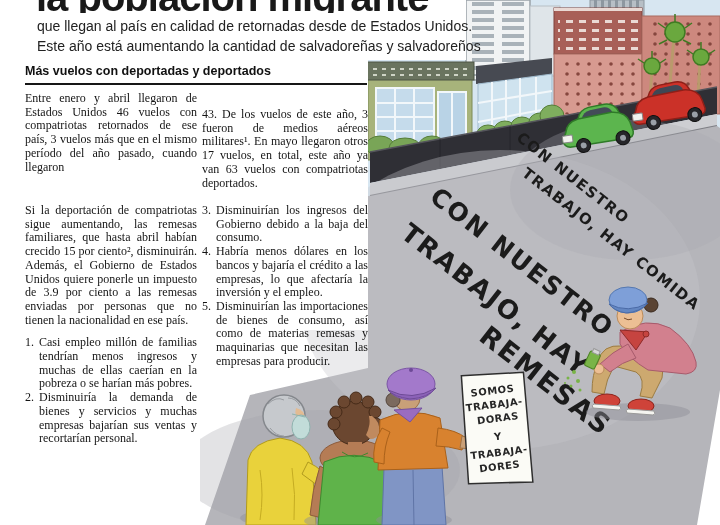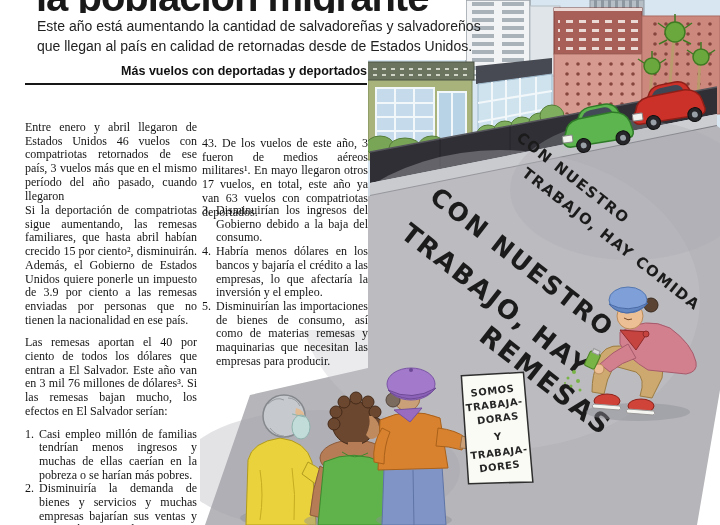--- a/index.html
+++ b/index.html
@@ -7,26 +7,26 @@
         font-family:"Liberation Serif",serif;color:#1a1a1a;}
   
   .title-clip{position:absolute;left:36px;top:0;width:540px;height:13px;overflow:hidden;}
   .title-clip .t{display:block;margin-top:-23px;font-family:"Liberation Sans",sans-serif;
         font-weight:700;font-size:40px;line-height:40px;letter-spacing:-1px;color:#191919;white-space:nowrap;}
   .intro{position:absolute;left:37px;top:17px;width:445px;font-family:"Liberation Sans",sans-serif;
         font-size:14px;line-height:19.5px;color:#222;}
   
   .shead{position:absolute;left:25px;width:342px;font-family:"Liberation Sans",sans-serif;
         font-weight:700;font-size:12.5px;line-height:14px;color:#111;
-        border-bottom:2px solid #161616;padding-bottom:5px;text-align:right;}
+        border-bottom:2px solid #161616;padding-bottom:5px;}
   
   .bodycol{position:absolute;font-size:12px;line-height:13.7px;text-align:justify;
         hyphens:auto;-webkit-hyphens:auto;color:#141414;}
   .bodycol p{margin:0 0 9px 0;}
-  .bodycol p:last-child{margin-bottom:0;margin-top:29px;}
+  .bodycol p:last-child{margin-bottom:0;}
   .li{display:flex;margin:0;}
   .li .num{flex:0 0 14px;}
   .li .litext{flex:1;text-align:justify;hyphens:auto;-webkit-hyphens:auto;}
   .svgwrap{position:absolute;left:200px;top:0;width:520px;height:525px;}
   svg text{font-family:"DejaVu Sans",sans-serif;}
 </style>
 </head>
 <body>
 
 <div class="page">
@@ -264,35 +264,34 @@
       <ellipse cx="428" cy="300" rx="19" ry="13" fill="#7e9fd8" stroke="#5578b0"></ellipse>
       <path d="M409,304 Q428,314 448,303 Q440,312 426,313 Q414,311 409,304 Z" fill="#6487c2" stroke="#4a6aa6"></path>
     </g>
   </svg>
   </div>
 
   <div class="title-clip">
     <span class="t">la población migrante</span>
   </div>
   <div class="intro">
+    <div>que llegan al país en calidad de retornadas desde de Estados Unidos.</div>
     <div>Este año está aumentando la cantidad de salvadoreñas y salvadoreños</div>
-    <div>que llegan al país en calidad de retornadas desde de Estados Unidos.</div>
   </div>
 
   <div class="shead" style="top:64px;">Más vuelos con deportadas y deportados</div>
   <div class="bodycol" style="left:25px;top:92px;width:172px;">
     <p>Entre enero y abril llegaron de Estados Unidos 46 vuelos con compatriotas retornados de ese país, 3 vuelos más que en el mismo período del año pasado, cuando llegaron</p>
   </div>
   <div class="bodycol" style="left:202px;top:108px;width:166px;">
     <p>43. De los vuelos de este año, 3 fueron de medios aéreos militares¹. En mayo llegaron otros 17 vuelos, en total, este año ya van 63 vuelos con compatriotas deportados.</p>
   </div>
 
   <div class="bodycol" style="left:25px;top:204px;width:172px;">
     <p>Si la deportación de compatriotas sigue aumentando, las remesas familiares, que hasta abril habían crecido 15 por ciento², disminuirán. Además, el Gobierno de Estados Unidos quiere ponerle un impuesto de 3.9 por ciento a las remesas enviadas por personas que no tienen la nacionalidad en ese país.</p>
-    <p>Las remesas aportan el 40 por ciento de todos los dólares que entran a El Salvador. Este año van en 3 mil 76 millones de dólares³. Si las remesas bajan mucho, los efectos en El Salvador serían:</p>
     <div class="li">
       <span class="num">1.</span>
       <span class="litext">Casi empleo millón de familias tendrían menos ingresos y muchas de ellas caerían en la pobreza o se harían más pobres.</span>
     </div>
     <div class="li">
       <span class="num">2.</span>
       <span class="litext">Disminuiría la demanda de bienes y servicios y muchas empresas bajarían sus ventas y recortarían personal.</span>
     </div>
   </div>
   <div class="bodycol" style="left:202px;top:204px;width:166px;">

